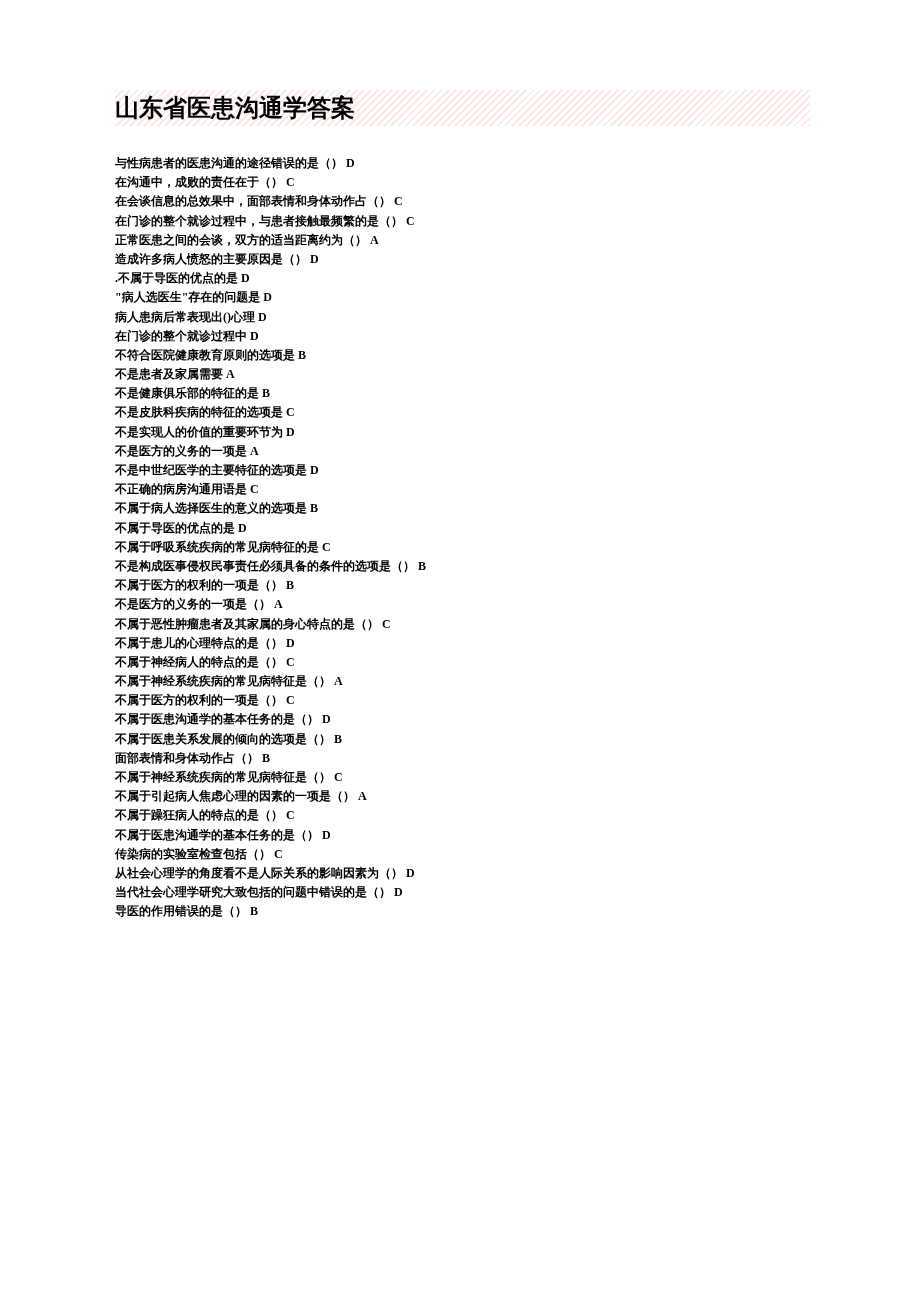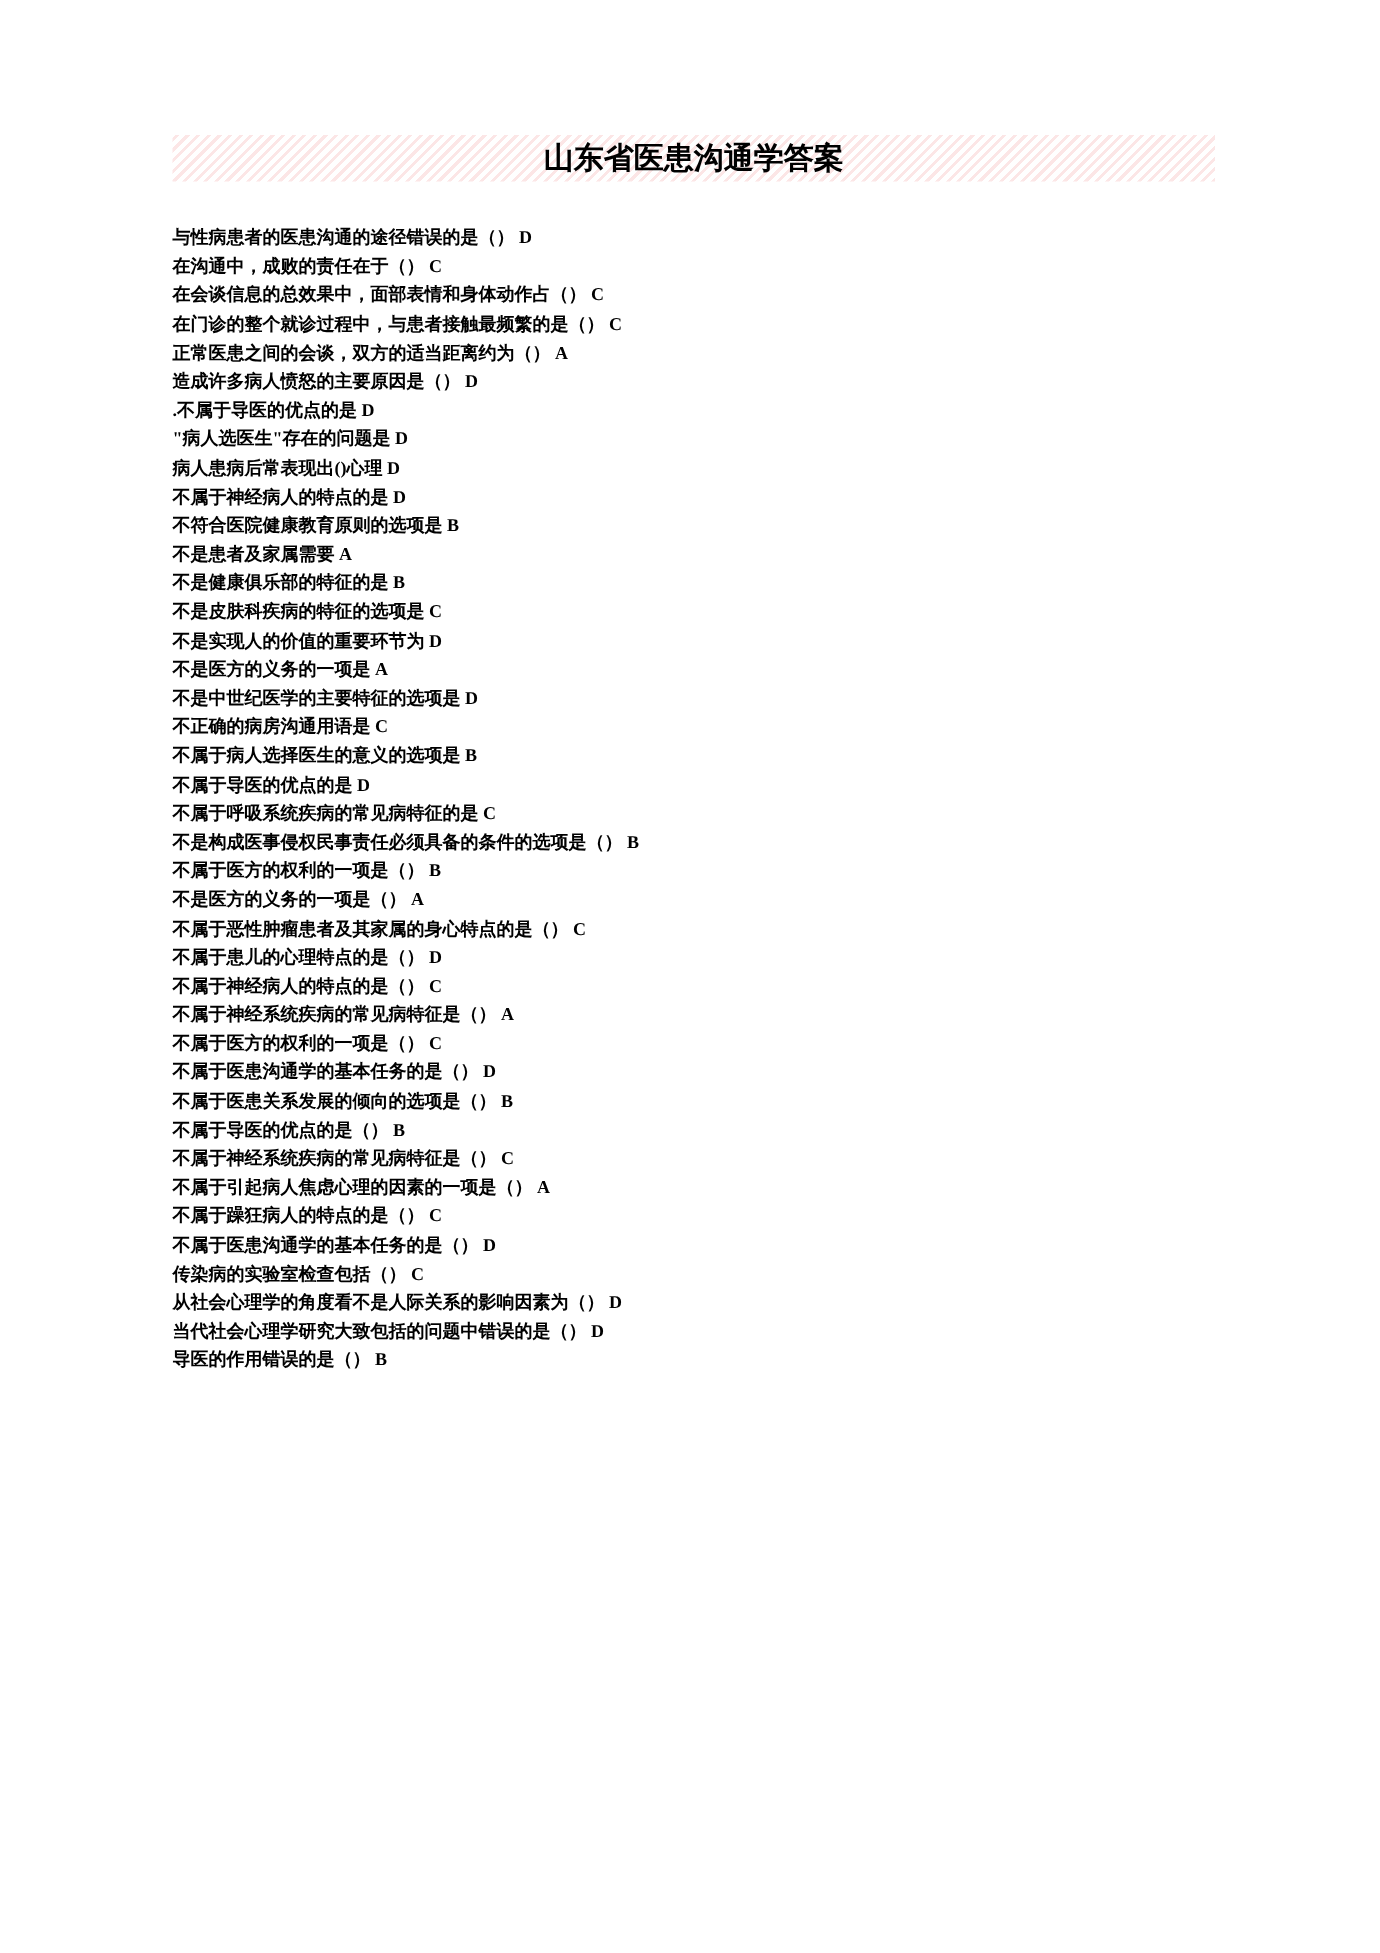--- a/index.html
+++ b/index.html
@@ -10,23 +10,22 @@
     color: #000000;
   }
   .page {
     width: 920px;
     margin: 0 auto;
     padding: 90px 110px 60px 115px;
     box-sizing: border-box;
   }
   .title {
     font-family: "SimHei", "黑体", sans-serif;
-    font-size: 20px;
+    font-size: 24px;
     font-weight: bold;
-    text-align: center;
     margin-bottom: 28px;
     background: repeating-linear-gradient(
       -45deg,
       #fce6e6 0px,
       #fce6e6 2px,
       #ffffff 2px,
       #ffffff 5px
     );
     padding: 2px 0;
     display: block;
@@ -47,21 +46,21 @@
   <div id="list">
       <div class="line"><span>与性病患者的医患沟通的途径错误的是（）</span><span>  </span><span>D</span></div>
       <div class="line"><span>在沟通中，成败的责任在于（）</span><span>  </span><span>C</span></div>
       <div class="line"><span>在会谈信息的总效果中，面部表情和身体动作占（）</span><span>  </span><span>C</span></div>
       <div class="line"><span>在门诊的整个就诊过程中，与患者接触最频繁的是（）</span><span>  </span><span>C</span></div>
       <div class="line"><span>正常医患之间的会谈，双方的适当距离约为（）</span><span>  </span><span>A</span></div>
       <div class="line"><span>造成许多病人愤怒的主要原因是（）</span><span>  </span><span>D</span></div>
       <div class="line"><span>.不属于导医的优点的是</span><span>  </span><span>D</span></div>
       <div class="line"><span>"病人选医生"存在的问题是</span><span>  </span><span>D</span></div>
       <div class="line"><span>病人患病后常表现出()心理</span><span>  </span><span>D</span></div>
-      <div class="line"><span>不属于神经病人的特点的是</span><span>  </span><span>D</span></div>
+      <div class="line"><span>在门诊的整个就诊过程中</span><span>  </span><span>D</span></div>
       <div class="line"><span>不符合医院健康教育原则的选项是</span><span>  </span><span>B</span></div>
       <div class="line"><span>不是患者及家属需要</span><span>  </span><span>A</span></div>
       <div class="line"><span>不是健康俱乐部的特征的是</span><span>  </span><span>B</span></div>
       <div class="line"><span>不是皮肤科疾病的特征的选项是</span><span>  </span><span>C</span></div>
       <div class="line"><span>不是实现人的价值的重要环节为</span><span>  </span><span>D</span></div>
       <div class="line"><span>不是医方的义务的一项是</span><span>  </span><span>A</span></div>
       <div class="line"><span>不是中世纪医学的主要特征的选项是</span><span>  </span><span>D</span></div>
       <div class="line"><span>不正确的病房沟通用语是</span><span>  </span><span>C</span></div>
       <div class="line"><span>不属于病人选择医生的意义的选项是</span><span>  </span><span>B</span></div>
       <div class="line"><span>不属于导医的优点的是</span><span>  </span><span>D</span></div>
@@ -69,21 +68,21 @@
       <div class="line"><span>不是构成医事侵权民事责任必须具备的条件的选项是（）</span><span>  </span><span>B</span></div>
       <div class="line"><span>不属于医方的权利的一项是（）</span><span>  </span><span>B</span></div>
       <div class="line"><span>不是医方的义务的一项是（）</span><span>  </span><span>A</span></div>
       <div class="line"><span>不属于恶性肿瘤患者及其家属的身心特点的是（）</span><span>  </span><span>C</span></div>
       <div class="line"><span>不属于患儿的心理特点的是（）</span><span>  </span><span>D</span></div>
       <div class="line"><span>不属于神经病人的特点的是（）</span><span>  </span><span>C</span></div>
       <div class="line"><span>不属于神经系统疾病的常见病特征是（）</span><span>  </span><span>A</span></div>
       <div class="line"><span>不属于医方的权利的一项是（）</span><span>  </span><span>C</span></div>
       <div class="line"><span>不属于医患沟通学的基本任务的是（）</span><span>  </span><span>D</span></div>
       <div class="line"><span>不属于医患关系发展的倾向的选项是（）</span><span>  </span><span>B</span></div>
-      <div class="line"><span>不属于导医的优点的是（）</span><span>  </span><span>B</span></div>
+      <div class="line"><span>面部表情和身体动作占（）</span><span>  </span><span>B</span></div>
       <div class="line"><span>不属于神经系统疾病的常见病特征是（）</span><span>  </span><span>C</span></div>
       <div class="line"><span>不属于引起病人焦虑心理的因素的一项是（）</span><span>  </span><span>A</span></div>
       <div class="line"><span>不属于躁狂病人的特点的是（）</span><span>  </span><span>C</span></div>
       <div class="line"><span>不属于医患沟通学的基本任务的是（）</span><span>  </span><span>D</span></div>
       <div class="line"><span>传染病的实验室检查包括（）</span><span>  </span><span>C</span></div>
       <div class="line"><span>从社会心理学的角度看不是人际关系的影响因素为（）</span><span>  </span><span>D</span></div>
       <div class="line"><span>当代社会心理学研究大致包括的问题中错误的是（）</span><span>  </span><span>D</span></div>
       <div class="line"><span>导医的作用错误的是（）</span><span>  </span><span>B</span></div>
     </div>
 </div>

